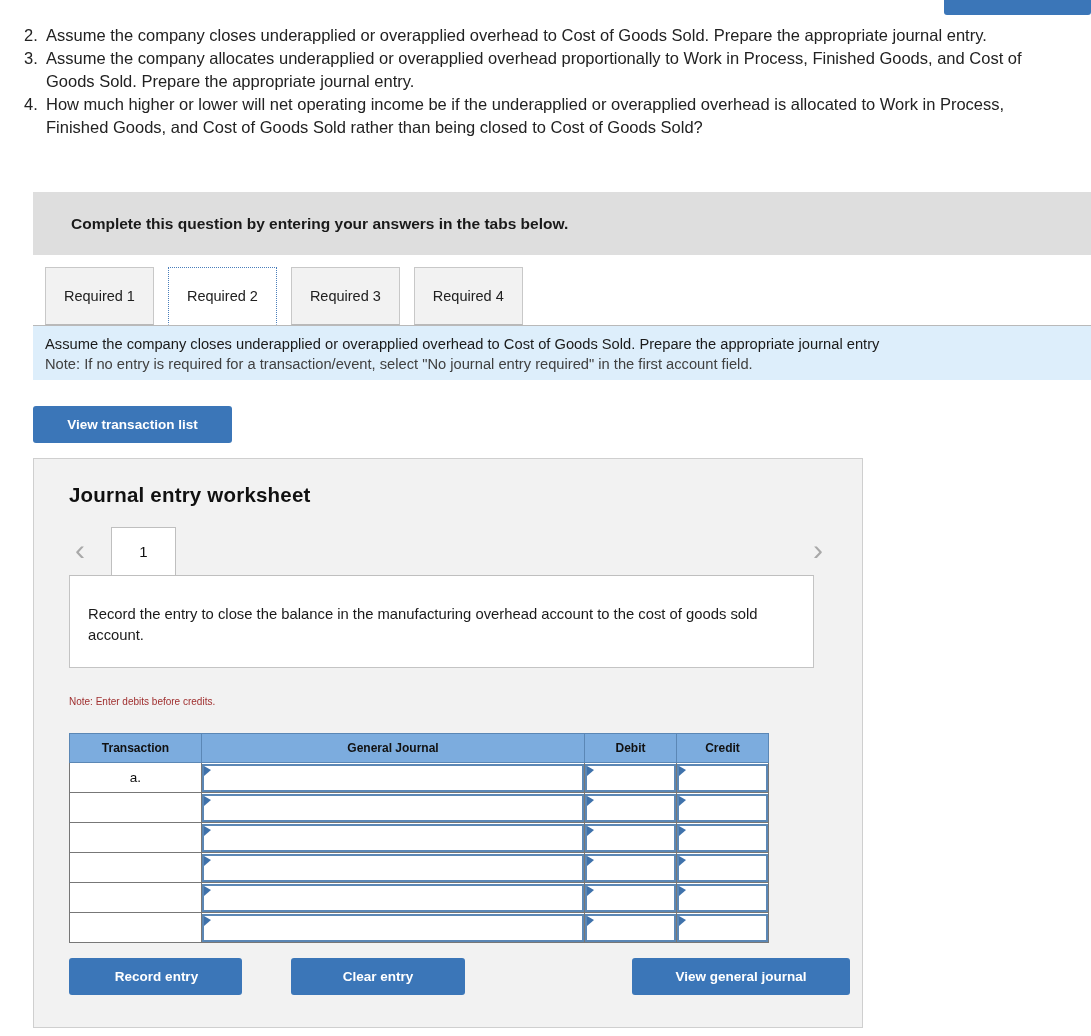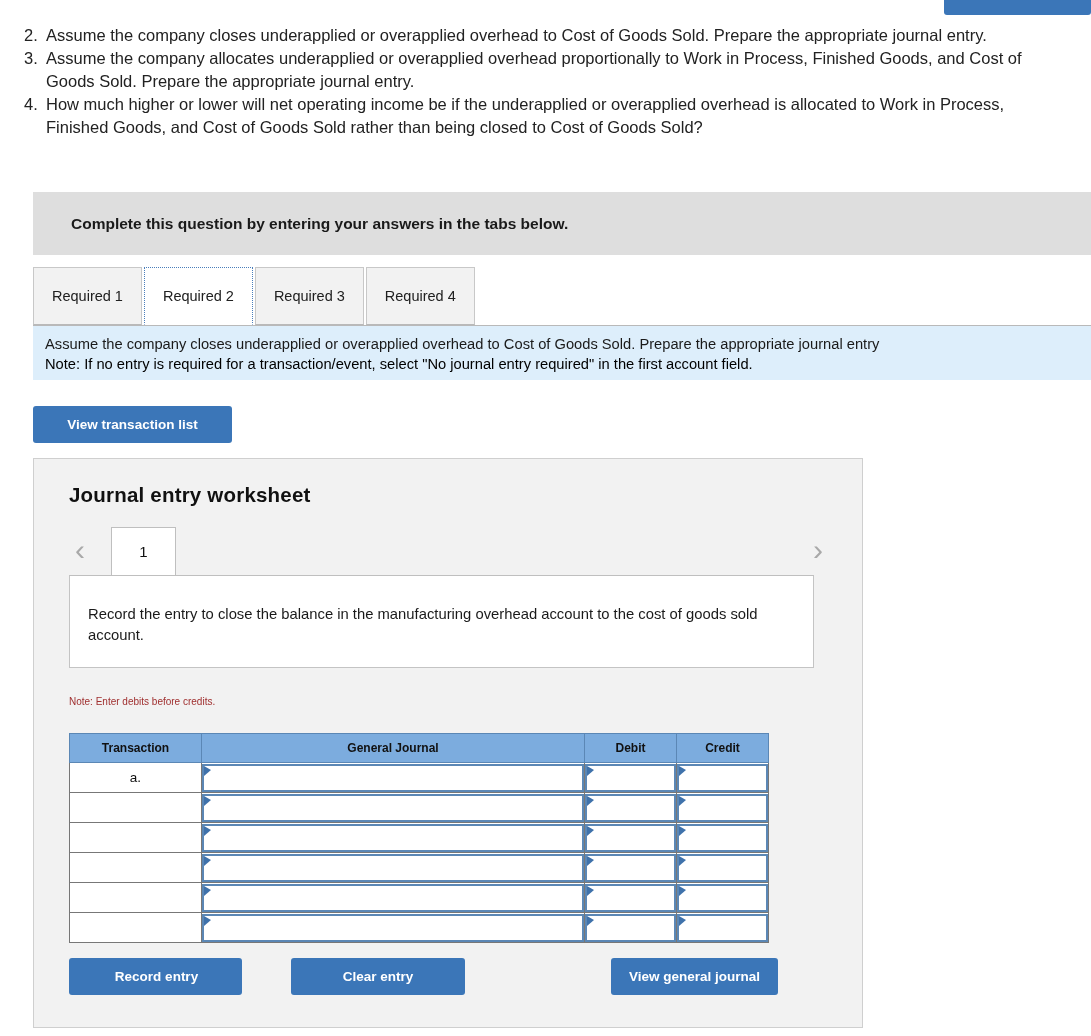--- a/index.html
+++ b/index.html
@@ -64,40 +64,41 @@
     padding: 0 18px;
     display: flex; align-items: center; justify-content: center;
     font-size: 14.5px;
     color: #202020;
     background: #f2f2f2;
     border: 1px solid #c8c8c8;
     border-bottom: 1px solid #b9b9b9;
     margin-right: 2px;
     position: relative;
     white-space: nowrap;
+    margin-left: 12px;
   }
   .tab.active {
     background: #ffffff;
     border: 1px dotted #4a7ebb;
     border-bottom: 1px solid #ffffff;
     z-index: 3;
   }
 
   
   .info-banner {
     position: absolute;
     left: 33px; top: 326px;
     width: 1058px; height: 54px;
     background: #ddeefb;
     padding: 8px 0 0 12px;
     font-size: 14.7px;
     line-height: 20px;
   }
   .info-line1 { color: #1a1a1a; white-space: nowrap; }
-  .info-line2 { color: #000000; white-space: nowrap; }
+  .info-line2 { color: #404040; white-space: nowrap; }
 
   
   .btn {
     background: #3b76b8;
     color: #ffffff;
     border: none;
     border-radius: 3px;
     font-family: "Liberation Sans", sans-serif;
     font-size: 13.5px;
     font-weight: bold;
@@ -224,21 +225,21 @@
     left: 0px; top: 0px;
     width: 0; height: 0;
     border-left: 7px solid #3f72ab;
     border-top: 4px solid transparent;
     border-bottom: 6px solid transparent;
   }
 
   
   .btn-record { position: absolute; left: 35px; top: 499px; width: 173px; height: 37px; padding-left: 8px; }
   .btn-clear  { position: absolute; left: 257px; top: 499px; width: 174px; height: 37px; }
-  .btn-viewgj { position: absolute; left: 577px; top: 499px; width: 167px; height: 37px; }
+  .btn-viewgj { position: absolute; left: 598px; top: 499px; width: 218px; height: 37px; }
 </style>
 </head>
 <body>
 
 <div class="page">
 
   <div class="top-right-btn"></div>
 
   <div class="qlist">
     <div class="qitem">

